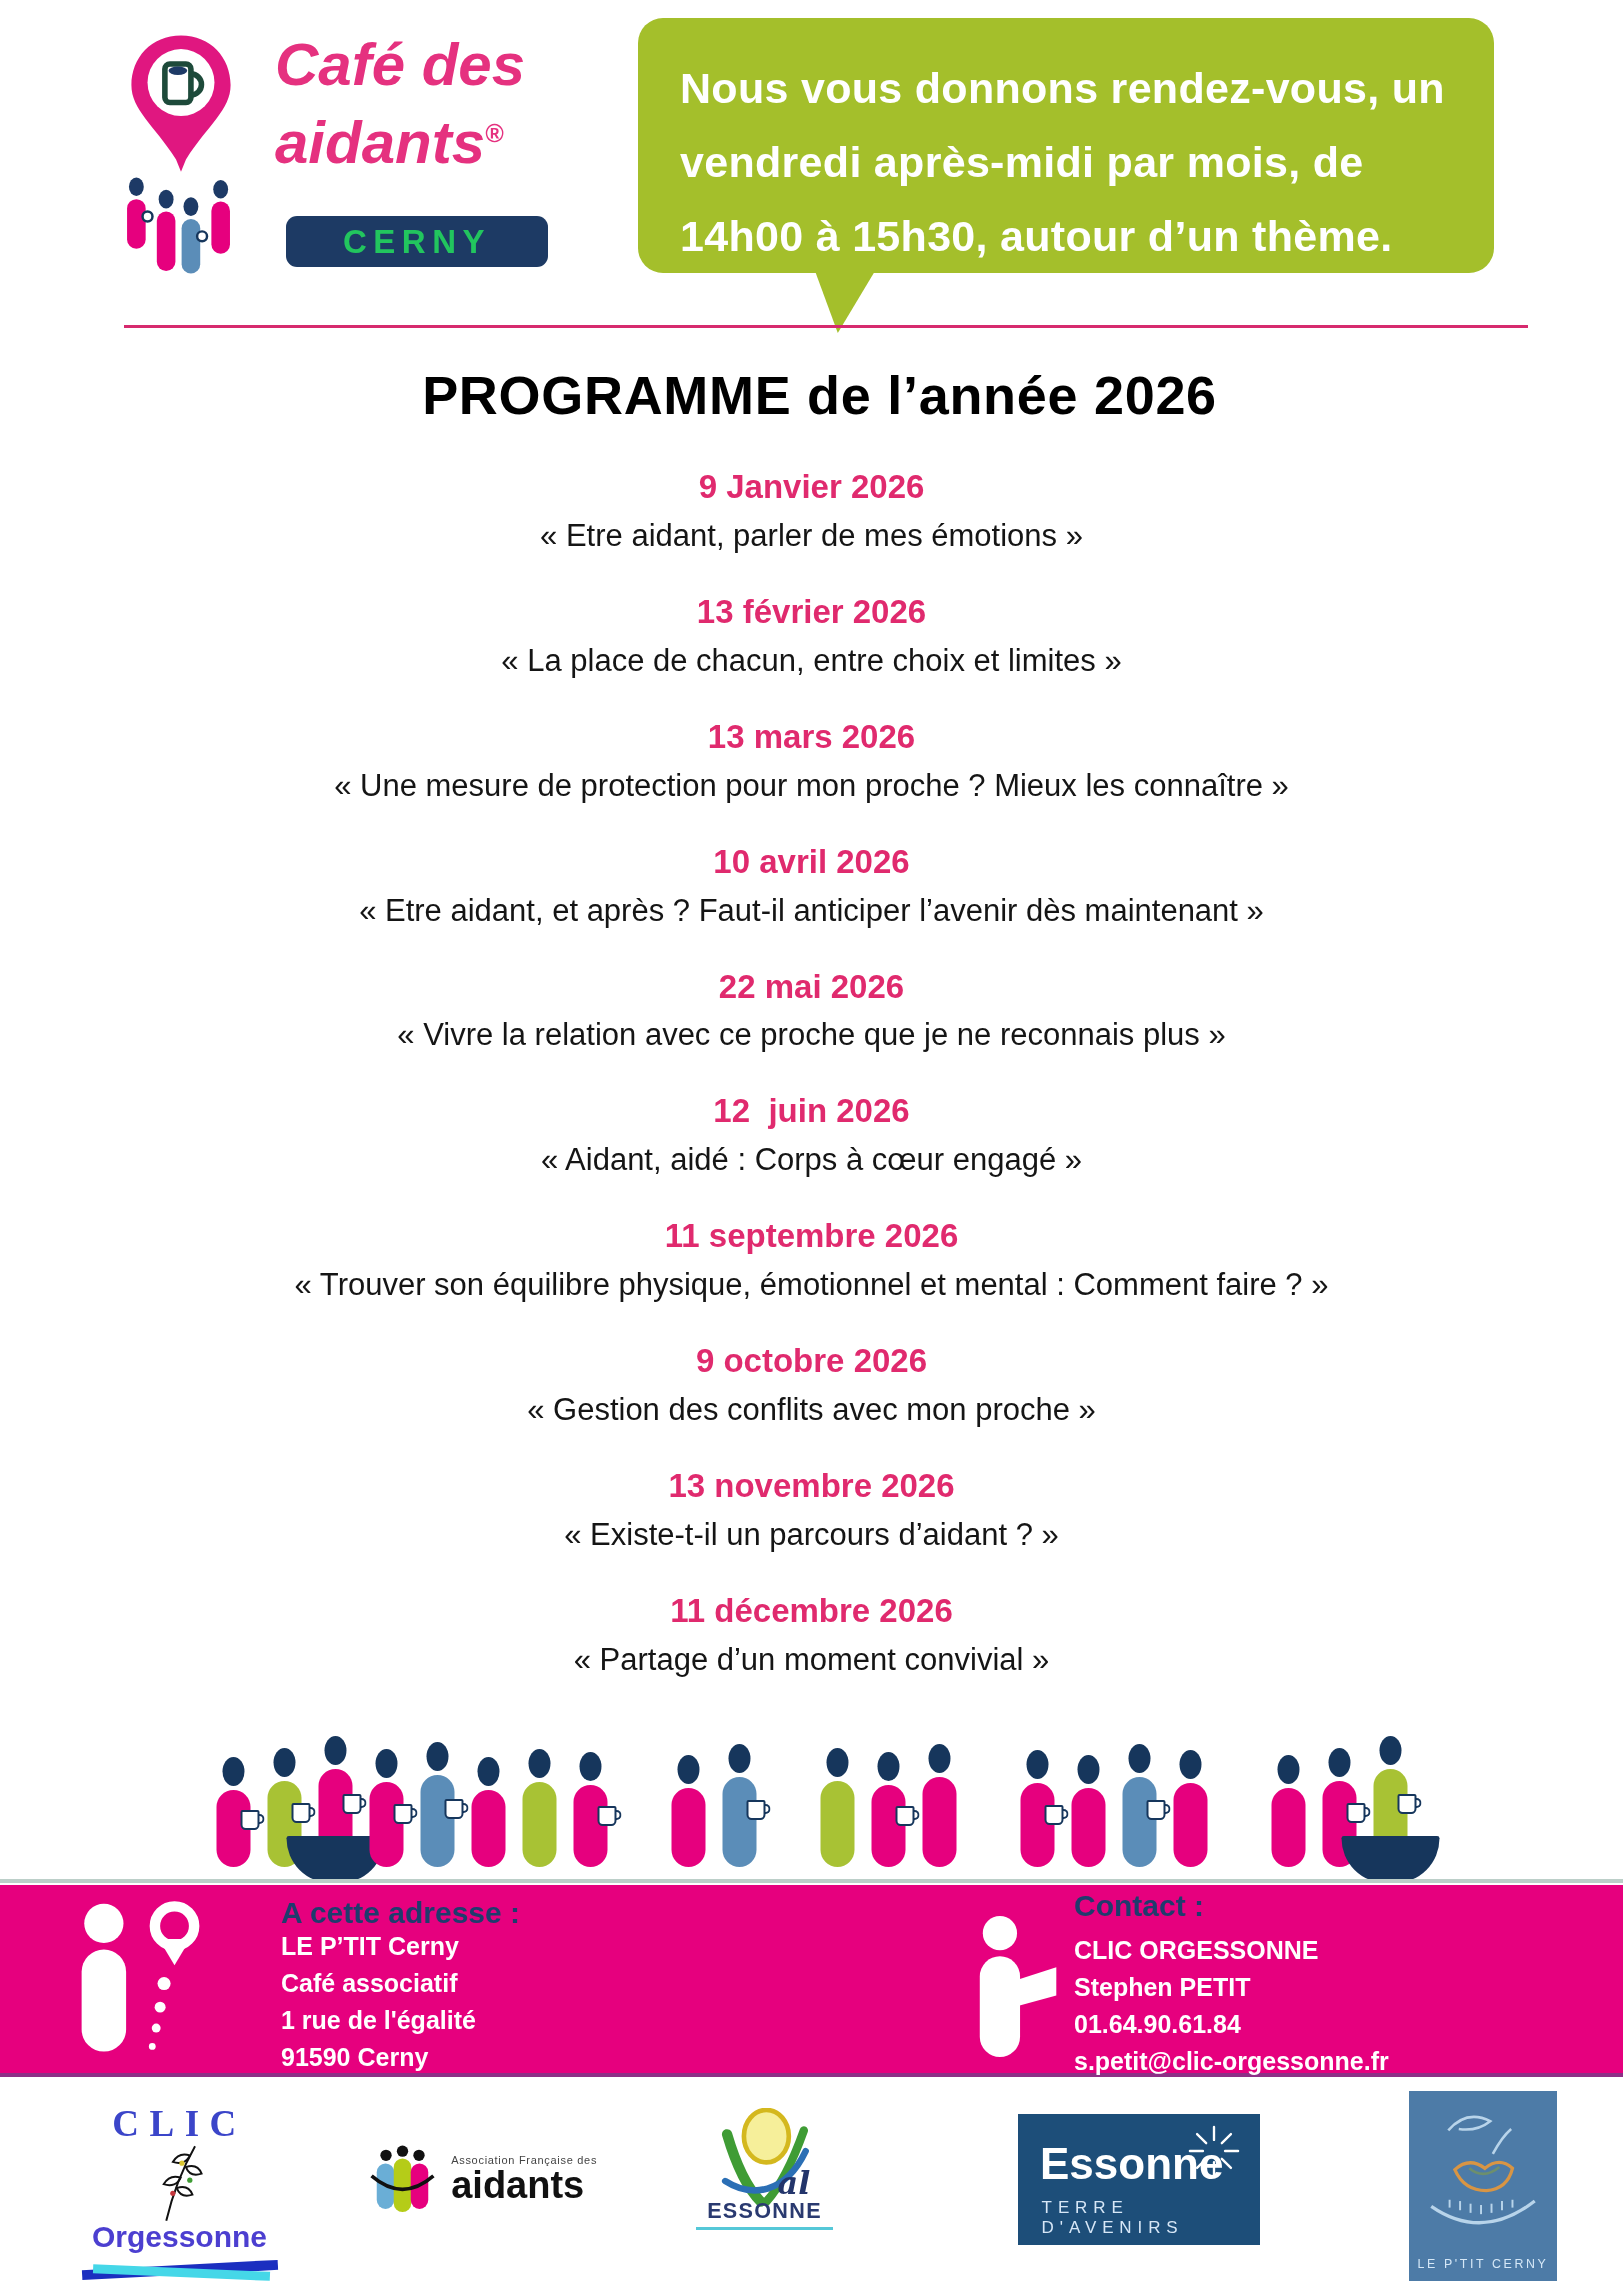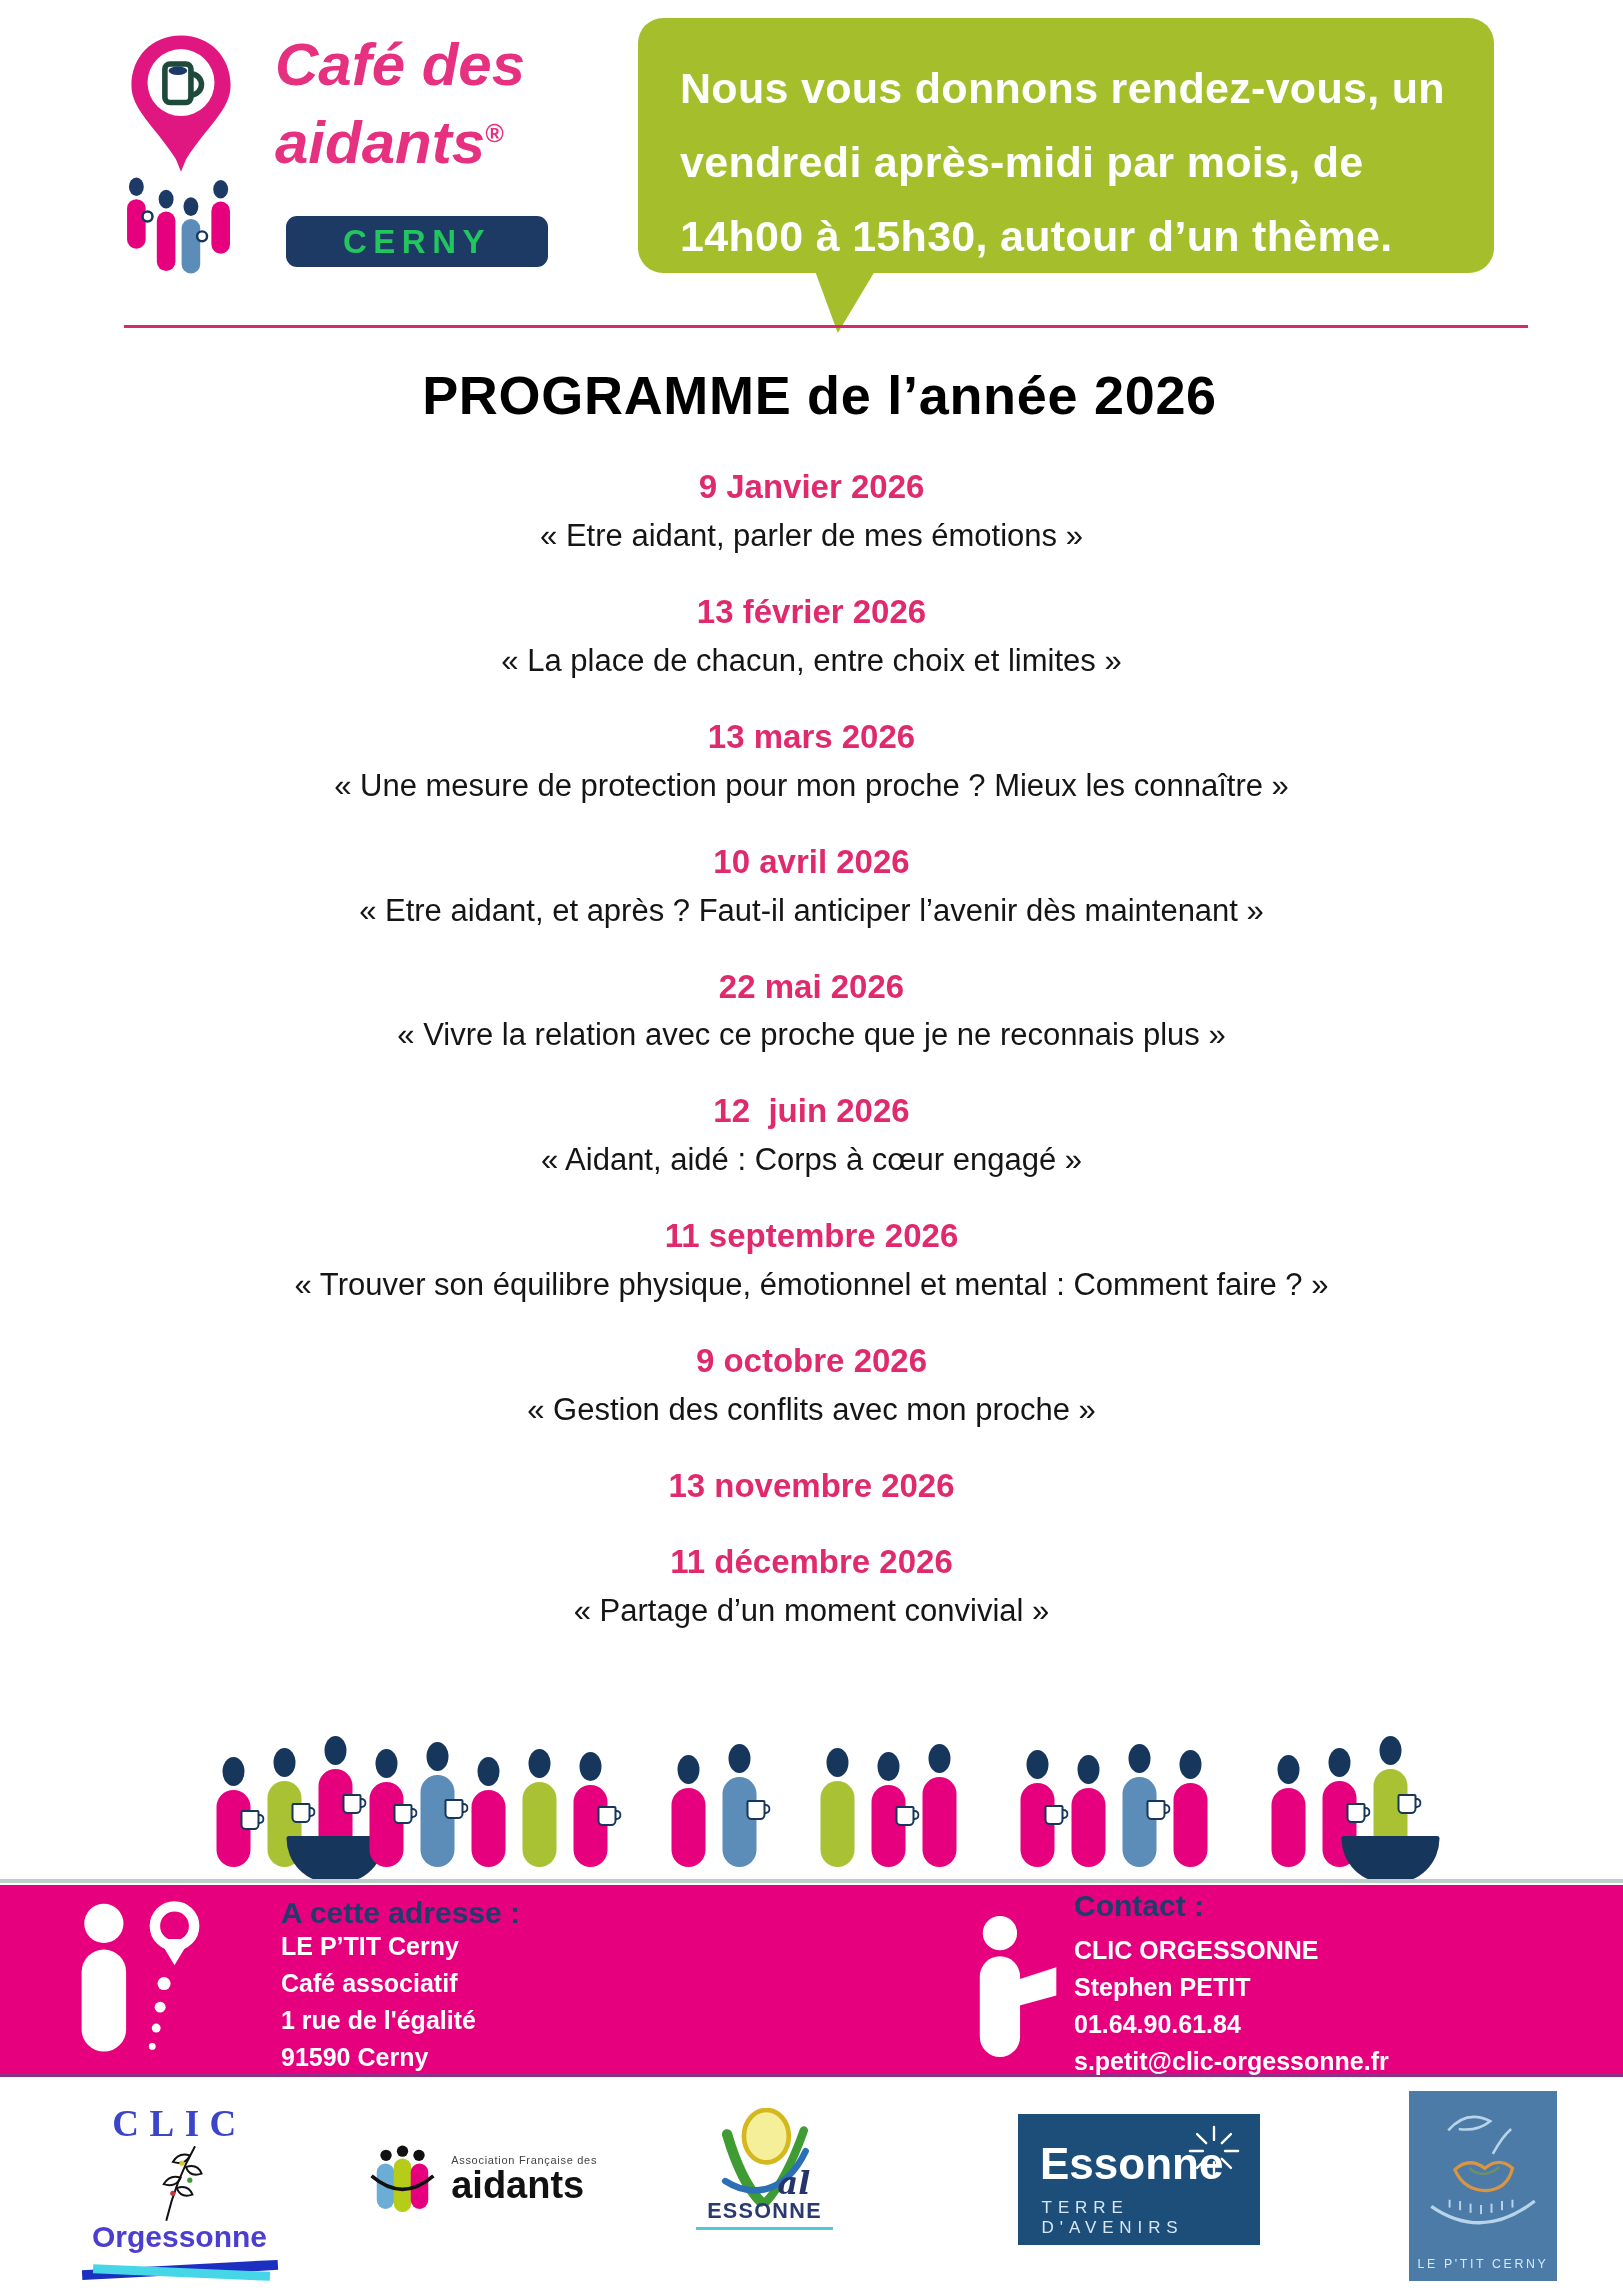--- a/index.html
+++ b/index.html
@@ -154,20 +154,21 @@
       <section class="entry">
         <div class="date">11 septembre 2026</div>
         <div class="theme">« Trouver son équilibre physique, émotionnel et mental : Comment faire ? »</div>
       </section>
       <section class="entry">
         <div class="date">9 octobre 2026</div>
         <div class="theme">« Gestion des conflits avec mon proche »</div>
       </section>
       <section class="entry">
         <div class="date">13 novembre 2026</div>
+        <div class="theme">« Existe-t-il un parcours d’aidant ? »</div>
       </section>
       <section class="entry">
         <div class="date">11 décembre 2026</div>
         <div class="theme">« Partage d’un moment convivial »</div>
       </section>
     </div>
 
   <div class="figures-row" id="figures-row">
       <div class="fig">
         <div class="head"></div>

